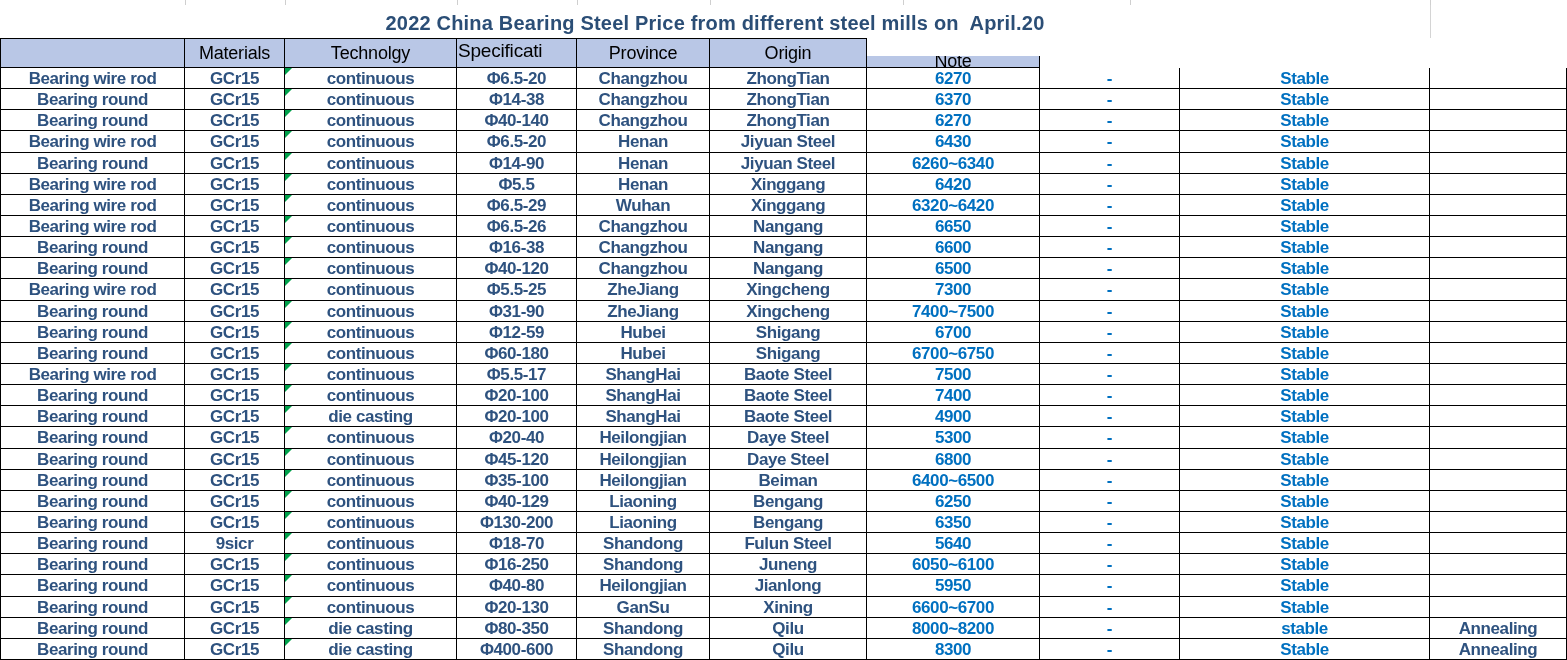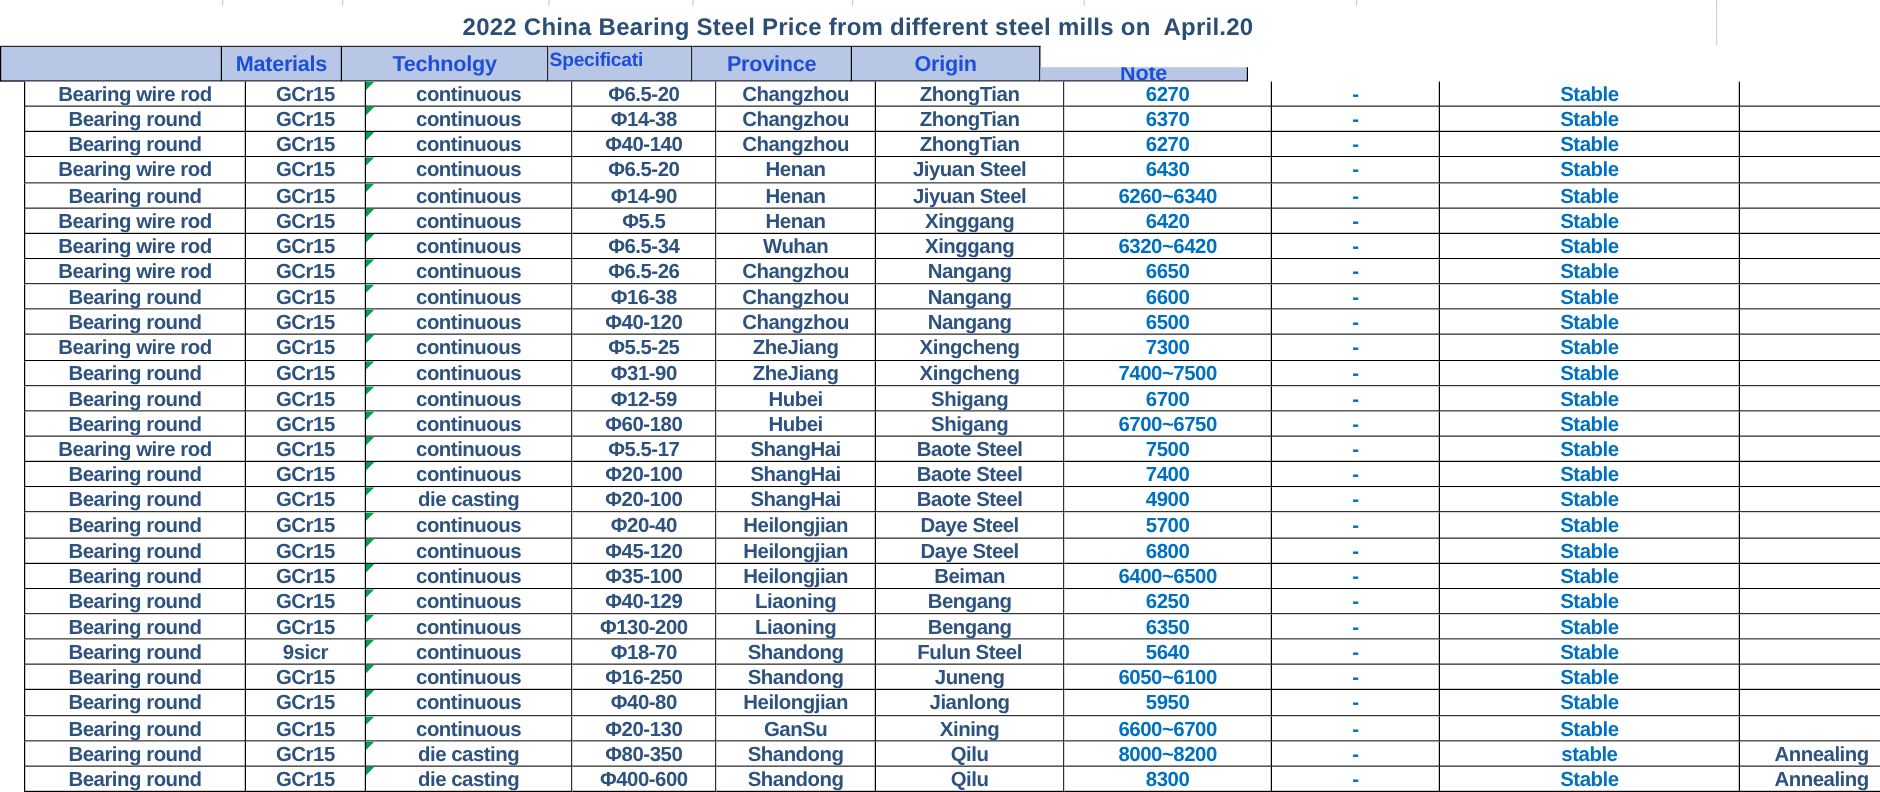--- a/index.html
+++ b/index.html
@@ -17,27 +17,27 @@
   .title{
     position:absolute;left:0;bottom:3px;width:1430px;text-align:center;
     font-weight:bold;font-size:20px;color:#2b4e76;white-space:pre;letter-spacing:0.2px;
   }
   
   .header{display:grid;grid-template-columns:var(--cols);height:30px;}
   .hcell{
     background:#b9c7e6;box-sizing:border-box;
     border-top:1px solid #000;border-right:1px solid #000;border-bottom:1px solid #000;
     display:flex;align-items:center;justify-content:center;
-    font-weight:bold;font-size:18px;color:#1d4ed8;letter-spacing:-0.2px;overflow:hidden;
+    font-weight:normal;font-size:18px;color:#000000;letter-spacing:-0.2px;overflow:hidden;
   }
   .hcell.first{border-left:1px solid #000;}
-  .hcell.spec{justify-content:flex-start;align-items:flex-start;font-size:16px;line-height:24px;padding-left:1px;}
+  .hcell.spec{justify-content:flex-start;align-items:flex-start;font-size:19px;line-height:24px;padding-left:1px;}
   .hcell.no-top{border-top:none;margin-top:18px;}
   
-  .body{display:grid;grid-template-columns:var(--cols);grid-auto-rows:21.143px;margin-left:20px;}
+  .body{display:grid;grid-template-columns:var(--cols);grid-auto-rows:21.143px;}
   .trow{display:contents;}
   .cell{
     box-sizing:border-box;border-right:1px solid #000;border-bottom:1px solid #000;
     display:flex;align-items:flex-end;justify-content:center;
     font-weight:bold;font-size:17px;letter-spacing:-0.4px;line-height:0.95;
     color:#2e527f;overflow:hidden;position:relative;background:#fff;padding-bottom:1px;
   }
   .c-product{border-left:1px solid #000;}
   .c-tech::before{
     content:"";position:absolute;left:0;top:0;width:0;height:0;
@@ -146,21 +146,21 @@
       <div class="cell c-origin">Xinggang</div>
       <div class="cell c-price">6420</div>
       <div class="cell c-fluct">-</div>
       <div class="cell c-trend">Stable</div>
       <div class="cell c-note"></div>
     </div>
       <div class="trow">
       <div class="cell c-product">Bearing wire rod</div>
       <div class="cell c-material">GCr15</div>
       <div class="cell c-tech">continuous</div>
-      <div class="cell c-spec">Φ6.5-34</div>
+      <div class="cell c-spec">Φ6.5-29</div>
       <div class="cell c-province">Wuhan</div>
       <div class="cell c-origin">Xinggang</div>
       <div class="cell c-price">6320~6420</div>
       <div class="cell c-fluct">-</div>
       <div class="cell c-trend">Stable</div>
       <div class="cell c-note"></div>
     </div>
       <div class="trow">
       <div class="cell c-product">Bearing wire rod</div>
       <div class="cell c-material">GCr15</div>
@@ -281,21 +281,21 @@
       <div class="cell c-trend">Stable</div>
       <div class="cell c-note"></div>
     </div>
       <div class="trow">
       <div class="cell c-product">Bearing round</div>
       <div class="cell c-material">GCr15</div>
       <div class="cell c-tech">continuous</div>
       <div class="cell c-spec">Φ20-40</div>
       <div class="cell c-province">Heilongjian</div>
       <div class="cell c-origin">Daye Steel</div>
-      <div class="cell c-price">5700</div>
+      <div class="cell c-price">5300</div>
       <div class="cell c-fluct">-</div>
       <div class="cell c-trend">Stable</div>
       <div class="cell c-note"></div>
     </div>
       <div class="trow">
       <div class="cell c-product">Bearing round</div>
       <div class="cell c-material">GCr15</div>
       <div class="cell c-tech">continuous</div>
       <div class="cell c-spec">Φ45-120</div>
       <div class="cell c-province">Heilongjian</div>

